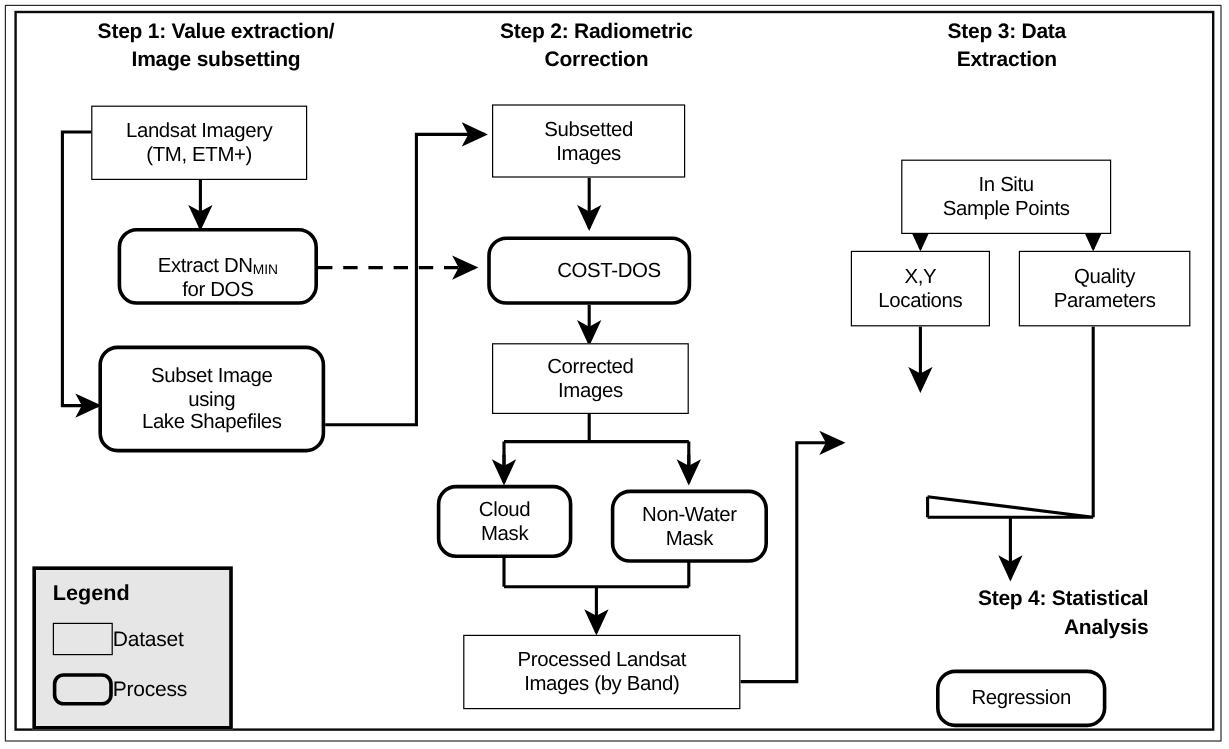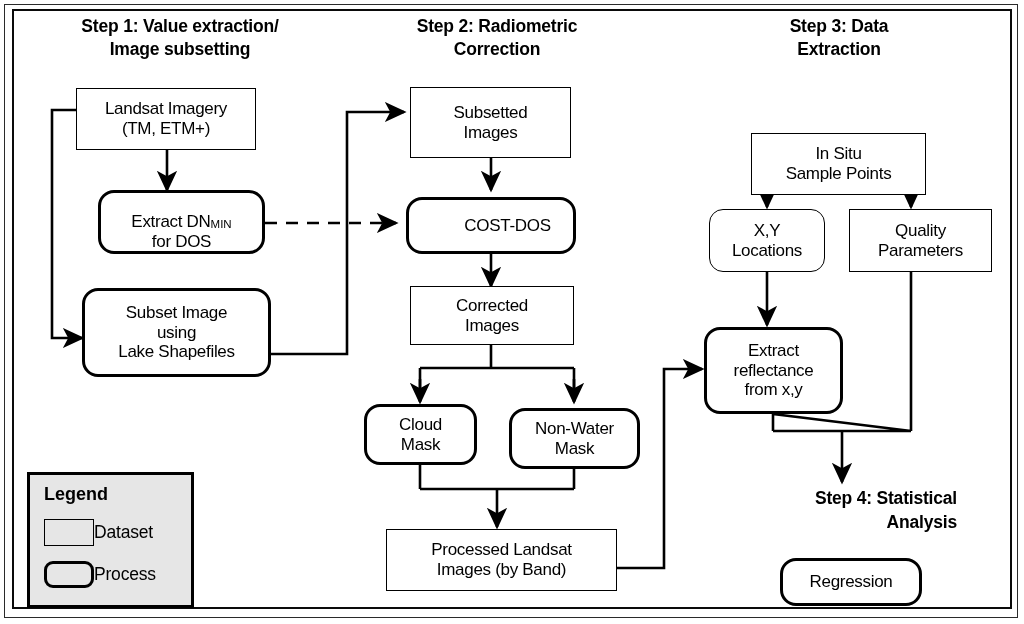--- a/index.html
+++ b/index.html
@@ -202,49 +202,46 @@
     <span>
       <span>Extract DN</span><sub>MIN</sub><span style="white-space:pre-line">
 for DOS</span>
     </span>
   </div>
 
   <div class="node process" style="left:82px; top:288px; width:189px; height:89px;">Subset Image
 using
 Lake Shapefiles</div>
 
-  <div class="node dataset" style="left:410px; top:87px; width:161px; height:71px;">Subsetted
+  <div class="node dataset" style="left:410px; top:87px; width:161px; height:61px;">Subsetted
 Images</div>
 
   <div class="node process" style="left:406px; top:197px; width:170px; height:57px;padding-left:33px;">COST-DOS</div>
 
   <div class="node dataset" style="left:410px; top:286px; width:164px; height:59px;">Corrected
 Images</div>
 
   <div class="node process" style="left:364px; top:404px; width:113px; height:61px;">Cloud
 Mask</div>
 
   <div class="node process" style="left:509px; top:408px; width:131px; height:61px;">Non-Water
 Mask</div>
 
   <div class="node dataset" style="left:386px; top:529px; width:231px; height:62px;">Processed Landsat
 Images (by Band)</div>
 
   <div class="node dataset" style="left:751px; top:88px; width:175px; height:62px;margin-top:45px;">In Situ
 Sample Points</div>
 
-  <div class="node dataset" style="left:709px; top:209px; width:116px; height:63px;border-radius:14px;">X,Y
+  <div class="node dataset" style="left:709px; top:209px; width:116px; height:63px;">X,Y
 Locations</div>
 
   <div class="node dataset" style="left:849px; top:209px; width:143px; height:63px;">Quality
 Parameters</div>
 
-  <div class="node process" style="left:704px; top:327px; width:139px; height:87px;">Extract
-reflectance
-from x,y</div>
 
   <div class="step4" style="left:727px; top:487px; width:230px;">Step 4: Statistical
 Analysis</div>
 
   <div class="node process" style="left:780px; top:558px; width:142px; height:48px;">Regression</div>
 
   <div class="legend-box">
     <div class="legend-title">Legend</div>
 
     <div class="legend-row r1">

